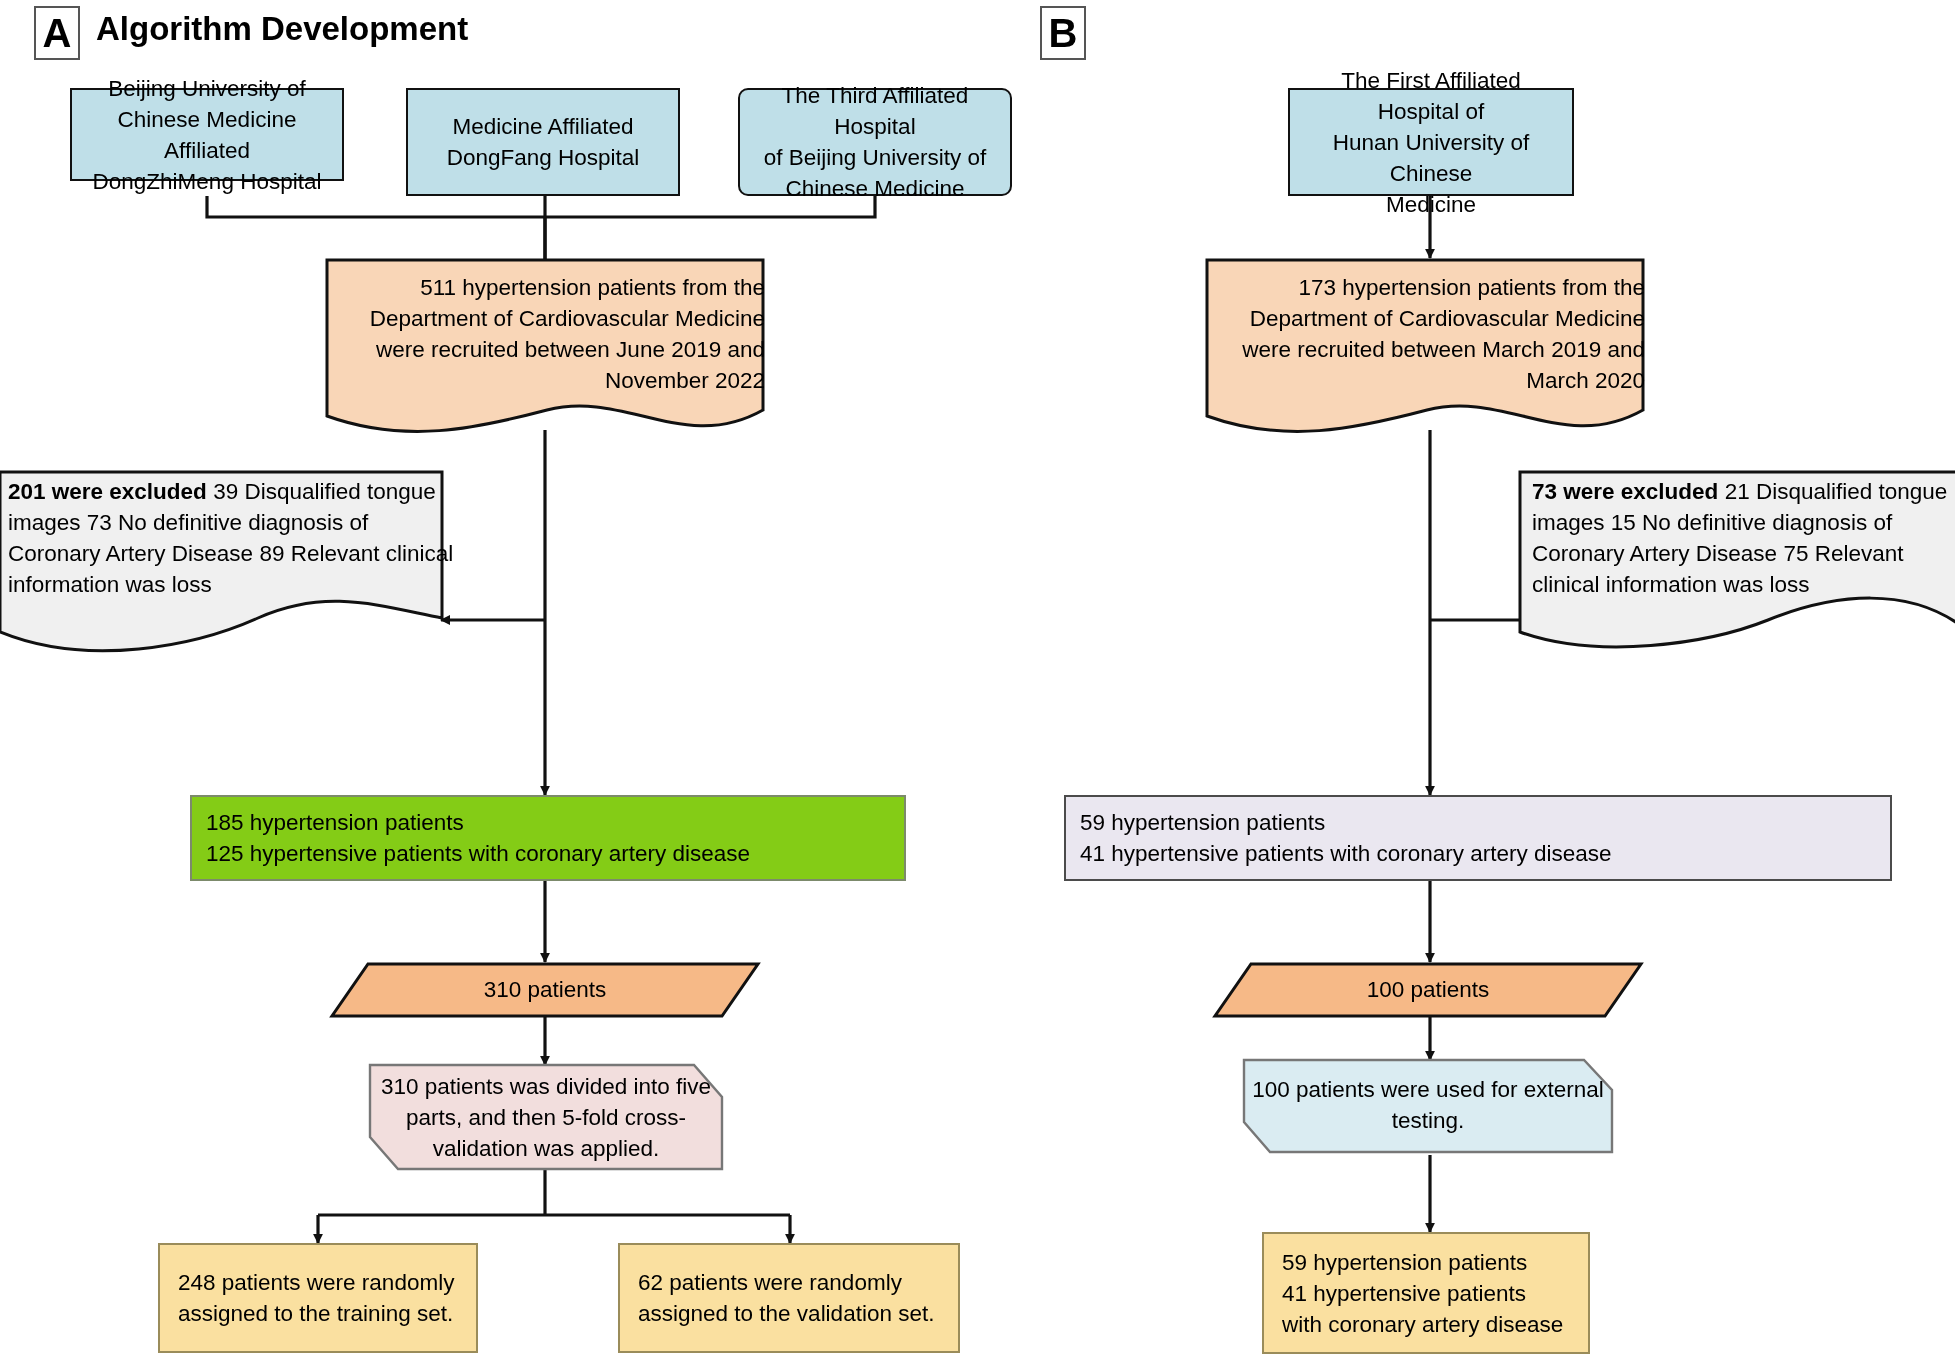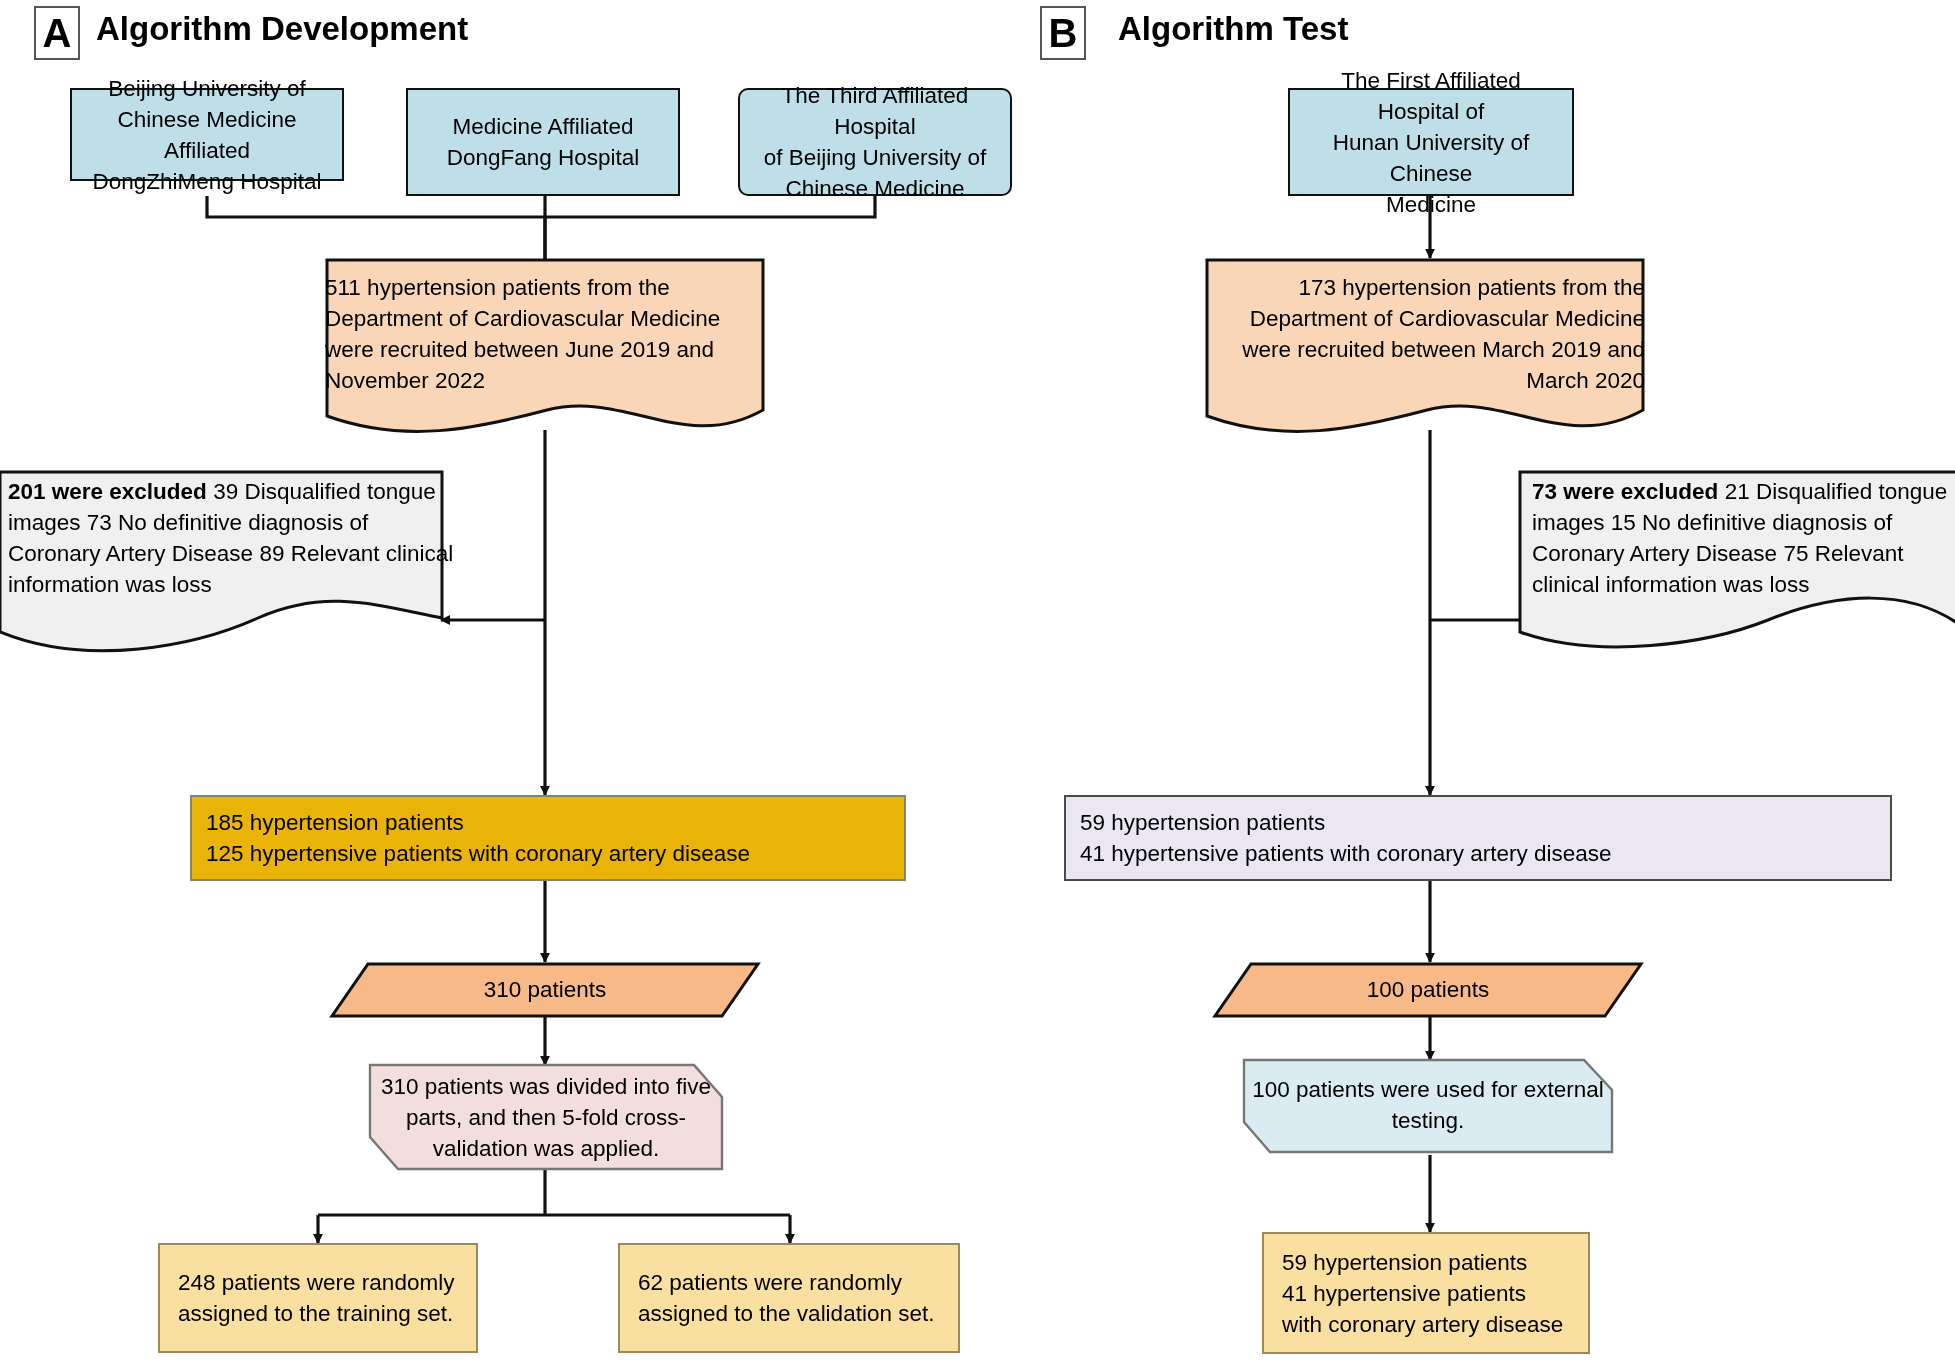--- a/index.html
+++ b/index.html
@@ -57,21 +57,21 @@
   .node .ln { display: block; }
   .center { text-align: center; align-items: center; }
   .left   { text-align: left; align-items: flex-start; }
 
   .box-source {
     background: #bfdfe8;
     border: 2.5px solid #111111;
     padding: 4px 8px;
   }
   .box-cohort-a {
-    background: #eab308;
+    background: #84cc16;
     border: 2.2px solid #7c8a6b;
     padding: 4px 14px;
   }
   .box-cohort-b {
     background: #eae7f0;
     border: 2.2px solid #4b4b4b;
     padding: 4px 14px;
   }
   .box-result {
     background: #fae0a0;
@@ -131,21 +131,20 @@
       <path d="M1430,1015 L1430,1060" marker-end="url(#arrowhead)"></path>
 
       <path d="M1430,1155 L1430,1232" marker-end="url(#arrowhead)"></path>
     </g>
   </svg>
 
   <div class="panel-letter" style="left:34px; top:6px;">A</div>
   <div class="panel-title" style="left:96px; top:4px;text-align:center;">Algorithm Development</div>
 
   <div class="panel-letter" style="left:1040px; top:6px;">B</div>
-  <div class="panel-title" style="left:1118px; top:4px;">Algorithm Test</div>
 
   <div class="node center box-source" style="left:70px; top:88px; width:274px; height:93px;">
     <span class="ln">Beijing University of</span>
     <span class="ln">Chinese Medicine Affiliated</span>
     <span class="ln">DongZhiMeng Hospital</span>
   </div>
 
   <div class="node center box-source" style="left:406px; top:88px; width:274px; height:108px;">
     <span class="ln">Medicine Affiliated</span>
     <span class="ln">DongFang Hospital</span>
@@ -160,21 +159,21 @@
   <div class="node center box-source" style="left:1288px; top:88px; width:286px; height:108px;">
     <span class="ln">The First Affiliated  Hospital of</span>
     <span class="ln">Hunan University of  Chinese</span>
     <span class="ln">Medicine</span>
   </div>
 
   <div style="position:absolute; left:325px; top:258px; width:440px; height:176px;">
     <svg class="shape-svg" width="440" height="176" viewBox="0 0 440 176" preserveAspectRatio="none">
       <path d="M2,2 L438,2 L438,152 C360,196 300,132 222,152 C150,171 80,186 2,158 Z" fill="#f9d6b7" stroke="#111111" stroke-width="3"></path>
     </svg>
-    <div class="node-text" style="padding-top:14px; text-align:left; font-size:22.5px; line-height:31px;">
+    <div class="node-text" style="padding-top:14px; text-align:right; font-size:22.5px; line-height:31px;">
       <span class="ln">511 hypertension patients from the</span>
       <span class="ln">Department of Cardiovascular Medicine</span>
       <span class="ln">were recruited  between June 2019 and</span>
       <span class="ln">November 2022</span>
     </div>
   </div>
 
   <div style="position:absolute; left:1205px; top:258px; width:440px; height:176px;">
     <svg class="shape-svg" width="440" height="176" viewBox="0 0 440 176" preserveAspectRatio="none">
       <path d="M2,2 L438,2 L438,152 C360,196 300,132 222,152 C150,171 80,186 2,158 Z" fill="#f9d6b7" stroke="#111111" stroke-width="3"></path>

